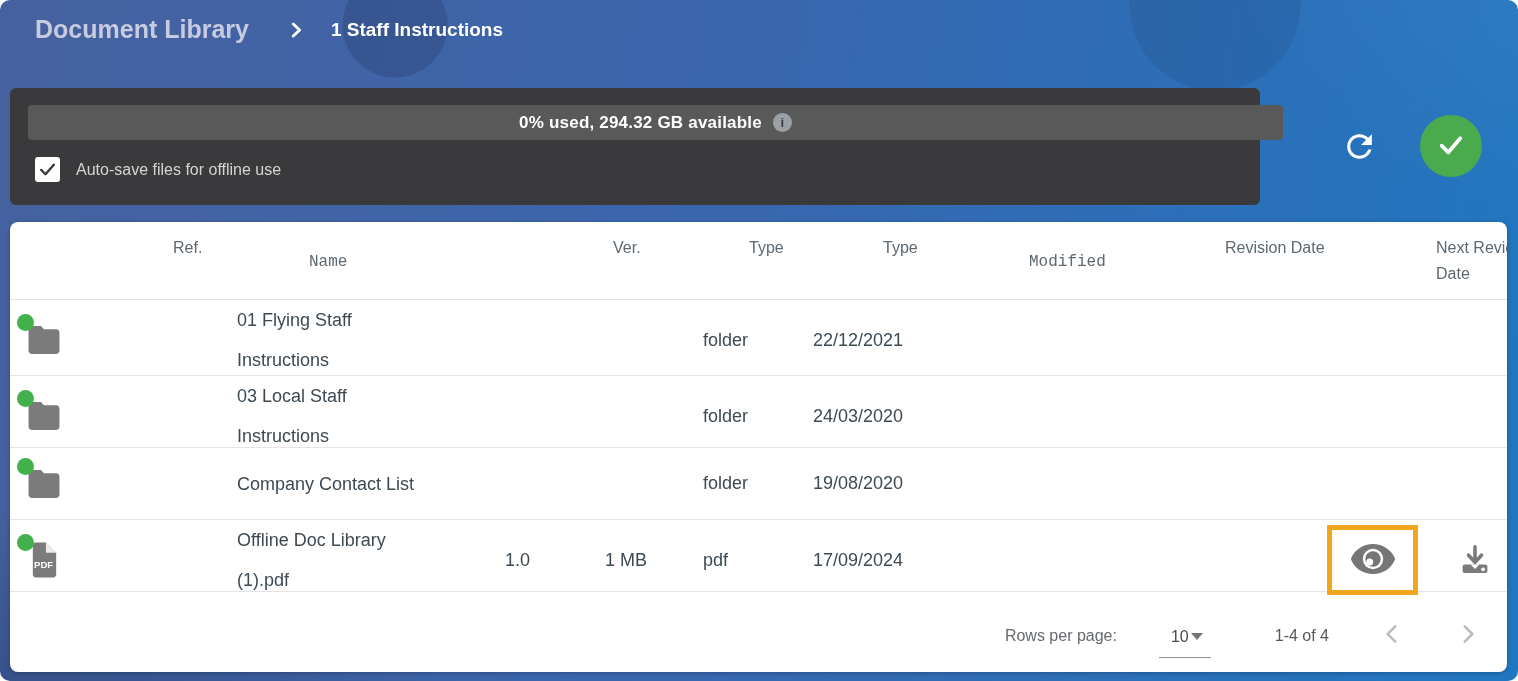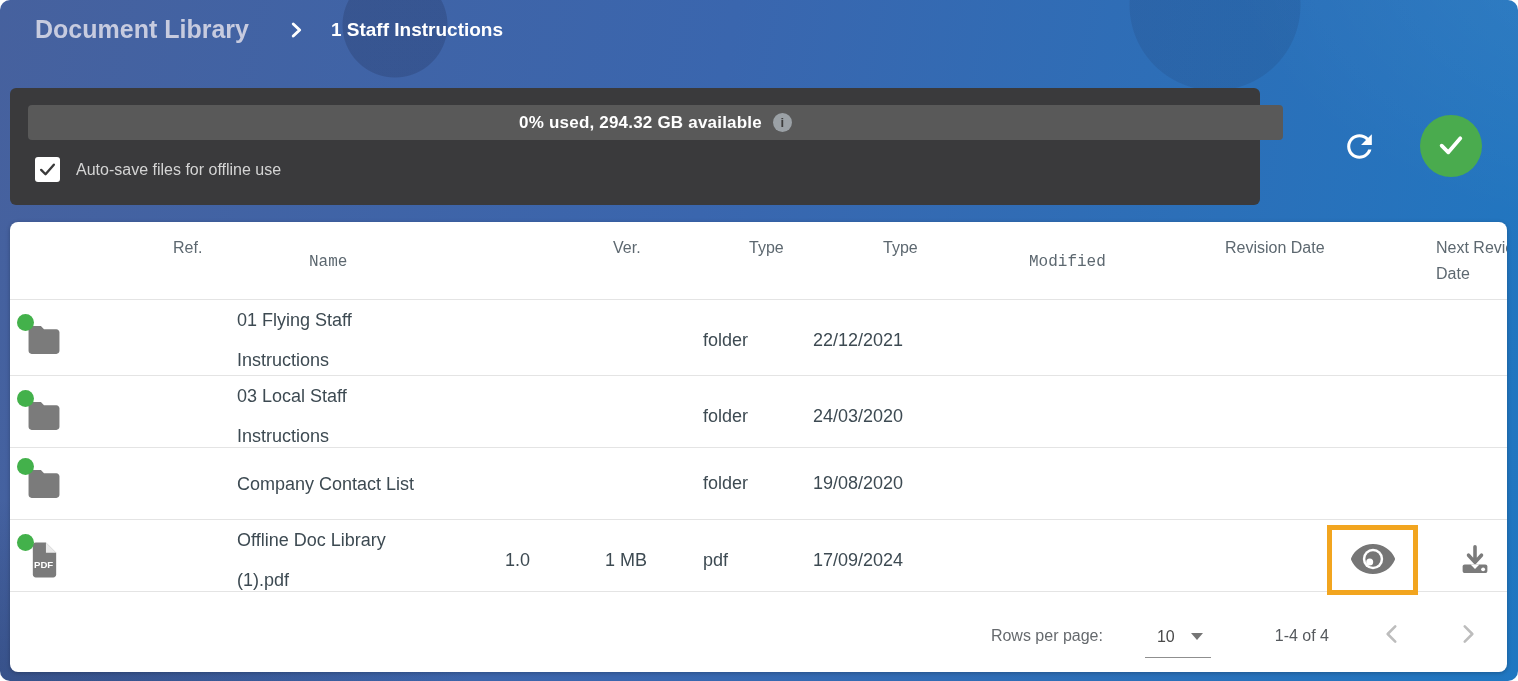--- a/index.html
+++ b/index.html
@@ -71,21 +71,21 @@
 
   .actions-cell { display:flex; align-items:center; height:100%; }
   .eye-box { margin-left:10px; width:91px; height:70px; border:5px solid #f2a51f;
              display:flex; align-items:center; justify-content:center; background:#fff; }
   .dl-btn { margin-left:40px; }
 
   
   .tfoot { height:87px; display:flex; align-items:center; justify-content:flex-end;
            padding-right:26px; font-size:16px; color:#666a6e; }
   .rpp-select { margin-left:42px; position:relative; top:7px;
-                display:flex; align-items:center; gap:16px;
+                display:flex; align-items:center; gap:2px;
                 border-bottom:1px solid #8f8f8f; padding:0 8px 11px 12px;
                 color:#4a4a4a; cursor:pointer; }
   .caret-down { width:0; height:0; border-left:6px solid transparent;
                 border-right:6px solid transparent; border-top:7px solid #757575; }
   .range { margin-left:64px; color:#55595d; }
   .page-btn { margin-left:50px; background:none; border:none; cursor:default; padding:0;
               display:flex; align-items:center; }
 </style>
 </head>
 <body>

